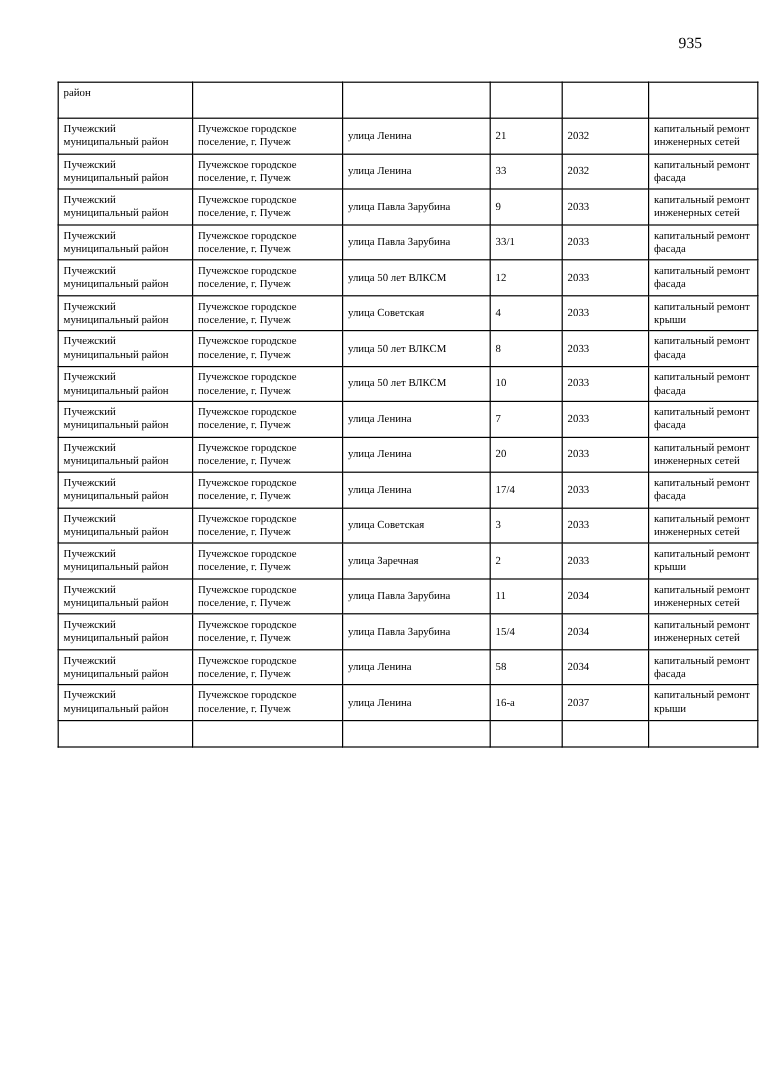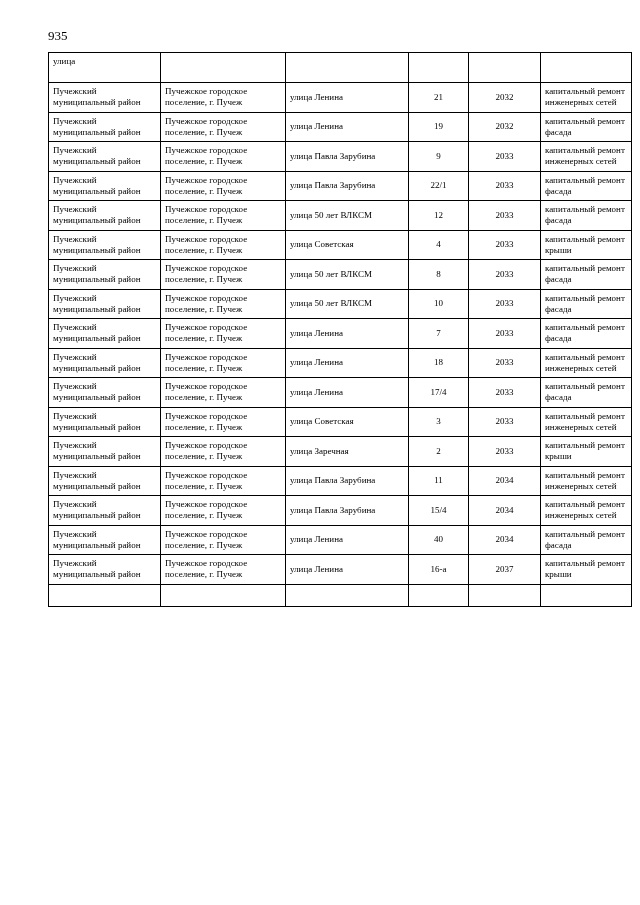--- a/index.html
+++ b/index.html
@@ -10,23 +10,24 @@
     color: #000;
   }
   .page {
     width: 640px;
     height: 905px;
     background: #fff;
     padding: 28px 9px 0 48px;
     overflow: hidden;
   }
   .page-number {
+    text-align: right;
     padding-right: 46px;
     font-size: 13px;
-    margin-bottom: 8px;
+    margin-bottom: 24px;
   }
   table.repairs {
     border-collapse: collapse;
     width: 583px;
     table-layout: fixed;
   }
   table.repairs td {
     border: 1px solid #000;
     font-size: 9px;
     line-height: 1.25;
@@ -35,21 +36,21 @@
     word-wrap: break-word;
   }
   
   col.c0 { width: 112px; }
   col.c1 { width: 125px; }
   col.c2 { width: 123px; }
   col.c3 { width: 60px; }
   col.c4 { width: 72px; }
   col.c5 { width: 91px; }
 
-  td.col3, td.col4 { text-align: center; }
+  td.col3, td.col4 { text-align: left; }
 
   tr.partial-top td {
     vertical-align: top;
     height: 30px;
     border-top: 1px solid #000;
   }
   tr.partial-bottom td {
     height: 22px;
   }
 </style>
@@ -63,56 +64,56 @@
     <colgroup>
       <col class="c0">
         <col class="c1">
         <col class="c2">
       <col class="c3">
         <col class="c4">
         <col class="c5">
     </colgroup>
     <tbody id="repairs-tbody">
         <tr class="partial-top">
-          <td class="col0">улица</td>
+          <td class="col0">район</td>
           <td class="col1"></td>
           <td class="col2"></td>
           <td class="col3"></td>
           <td class="col4"></td>
           <td class="col5"></td>
         </tr>
         <tr>
           <td class="col0">Пучежский муниципальный район</td>
           <td class="col1">Пучежское городское поселение, г. Пучеж</td>
           <td class="col2">улица Ленина</td>
           <td class="col3">21</td>
           <td class="col4">2032</td>
           <td class="col5">капитальный ремонт инженерных сетей</td>
         </tr>
         <tr>
           <td class="col0">Пучежский муниципальный район</td>
           <td class="col1">Пучежское городское поселение, г. Пучеж</td>
           <td class="col2">улица Ленина</td>
-          <td class="col3">19</td>
+          <td class="col3">33</td>
           <td class="col4">2032</td>
           <td class="col5">капитальный ремонт фасада</td>
         </tr>
         <tr>
           <td class="col0">Пучежский муниципальный район</td>
           <td class="col1">Пучежское городское поселение, г. Пучеж</td>
           <td class="col2">улица Павла Зарубина</td>
           <td class="col3">9</td>
           <td class="col4">2033</td>
           <td class="col5">капитальный ремонт инженерных сетей</td>
         </tr>
         <tr>
           <td class="col0">Пучежский муниципальный район</td>
           <td class="col1">Пучежское городское поселение, г. Пучеж</td>
           <td class="col2">улица Павла Зарубина</td>
-          <td class="col3">22/1</td>
+          <td class="col3">33/1</td>
           <td class="col4">2033</td>
           <td class="col5">капитальный ремонт фасада</td>
         </tr>
         <tr>
           <td class="col0">Пучежский муниципальный район</td>
           <td class="col1">Пучежское городское поселение, г. Пучеж</td>
           <td class="col2">улица 50 лет ВЛКСМ</td>
           <td class="col3">12</td>
           <td class="col4">2033</td>
           <td class="col5">капитальный ремонт фасада</td>
@@ -146,21 +147,21 @@
           <td class="col1">Пучежское городское поселение, г. Пучеж</td>
           <td class="col2">улица Ленина</td>
           <td class="col3">7</td>
           <td class="col4">2033</td>
           <td class="col5">капитальный ремонт фасада</td>
         </tr>
         <tr>
           <td class="col0">Пучежский муниципальный район</td>
           <td class="col1">Пучежское городское поселение, г. Пучеж</td>
           <td class="col2">улица Ленина</td>
-          <td class="col3">18</td>
+          <td class="col3">20</td>
           <td class="col4">2033</td>
           <td class="col5">капитальный ремонт инженерных сетей</td>
         </tr>
         <tr>
           <td class="col0">Пучежский муниципальный район</td>
           <td class="col1">Пучежское городское поселение, г. Пучеж</td>
           <td class="col2">улица Ленина</td>
           <td class="col3">17/4</td>
           <td class="col4">2033</td>
           <td class="col5">капитальный ремонт фасада</td>
@@ -194,21 +195,21 @@
           <td class="col1">Пучежское городское поселение, г. Пучеж</td>
           <td class="col2">улица Павла Зарубина</td>
           <td class="col3">15/4</td>
           <td class="col4">2034</td>
           <td class="col5">капитальный ремонт инженерных сетей</td>
         </tr>
         <tr>
           <td class="col0">Пучежский муниципальный район</td>
           <td class="col1">Пучежское городское поселение, г. Пучеж</td>
           <td class="col2">улица Ленина</td>
-          <td class="col3">40</td>
+          <td class="col3">58</td>
           <td class="col4">2034</td>
           <td class="col5">капитальный ремонт фасада</td>
         </tr>
         <tr>
           <td class="col0">Пучежский муниципальный район</td>
           <td class="col1">Пучежское городское поселение, г. Пучеж</td>
           <td class="col2">улица Ленина</td>
           <td class="col3">16-а</td>
           <td class="col4">2037</td>
           <td class="col5">капитальный ремонт крыши</td>

